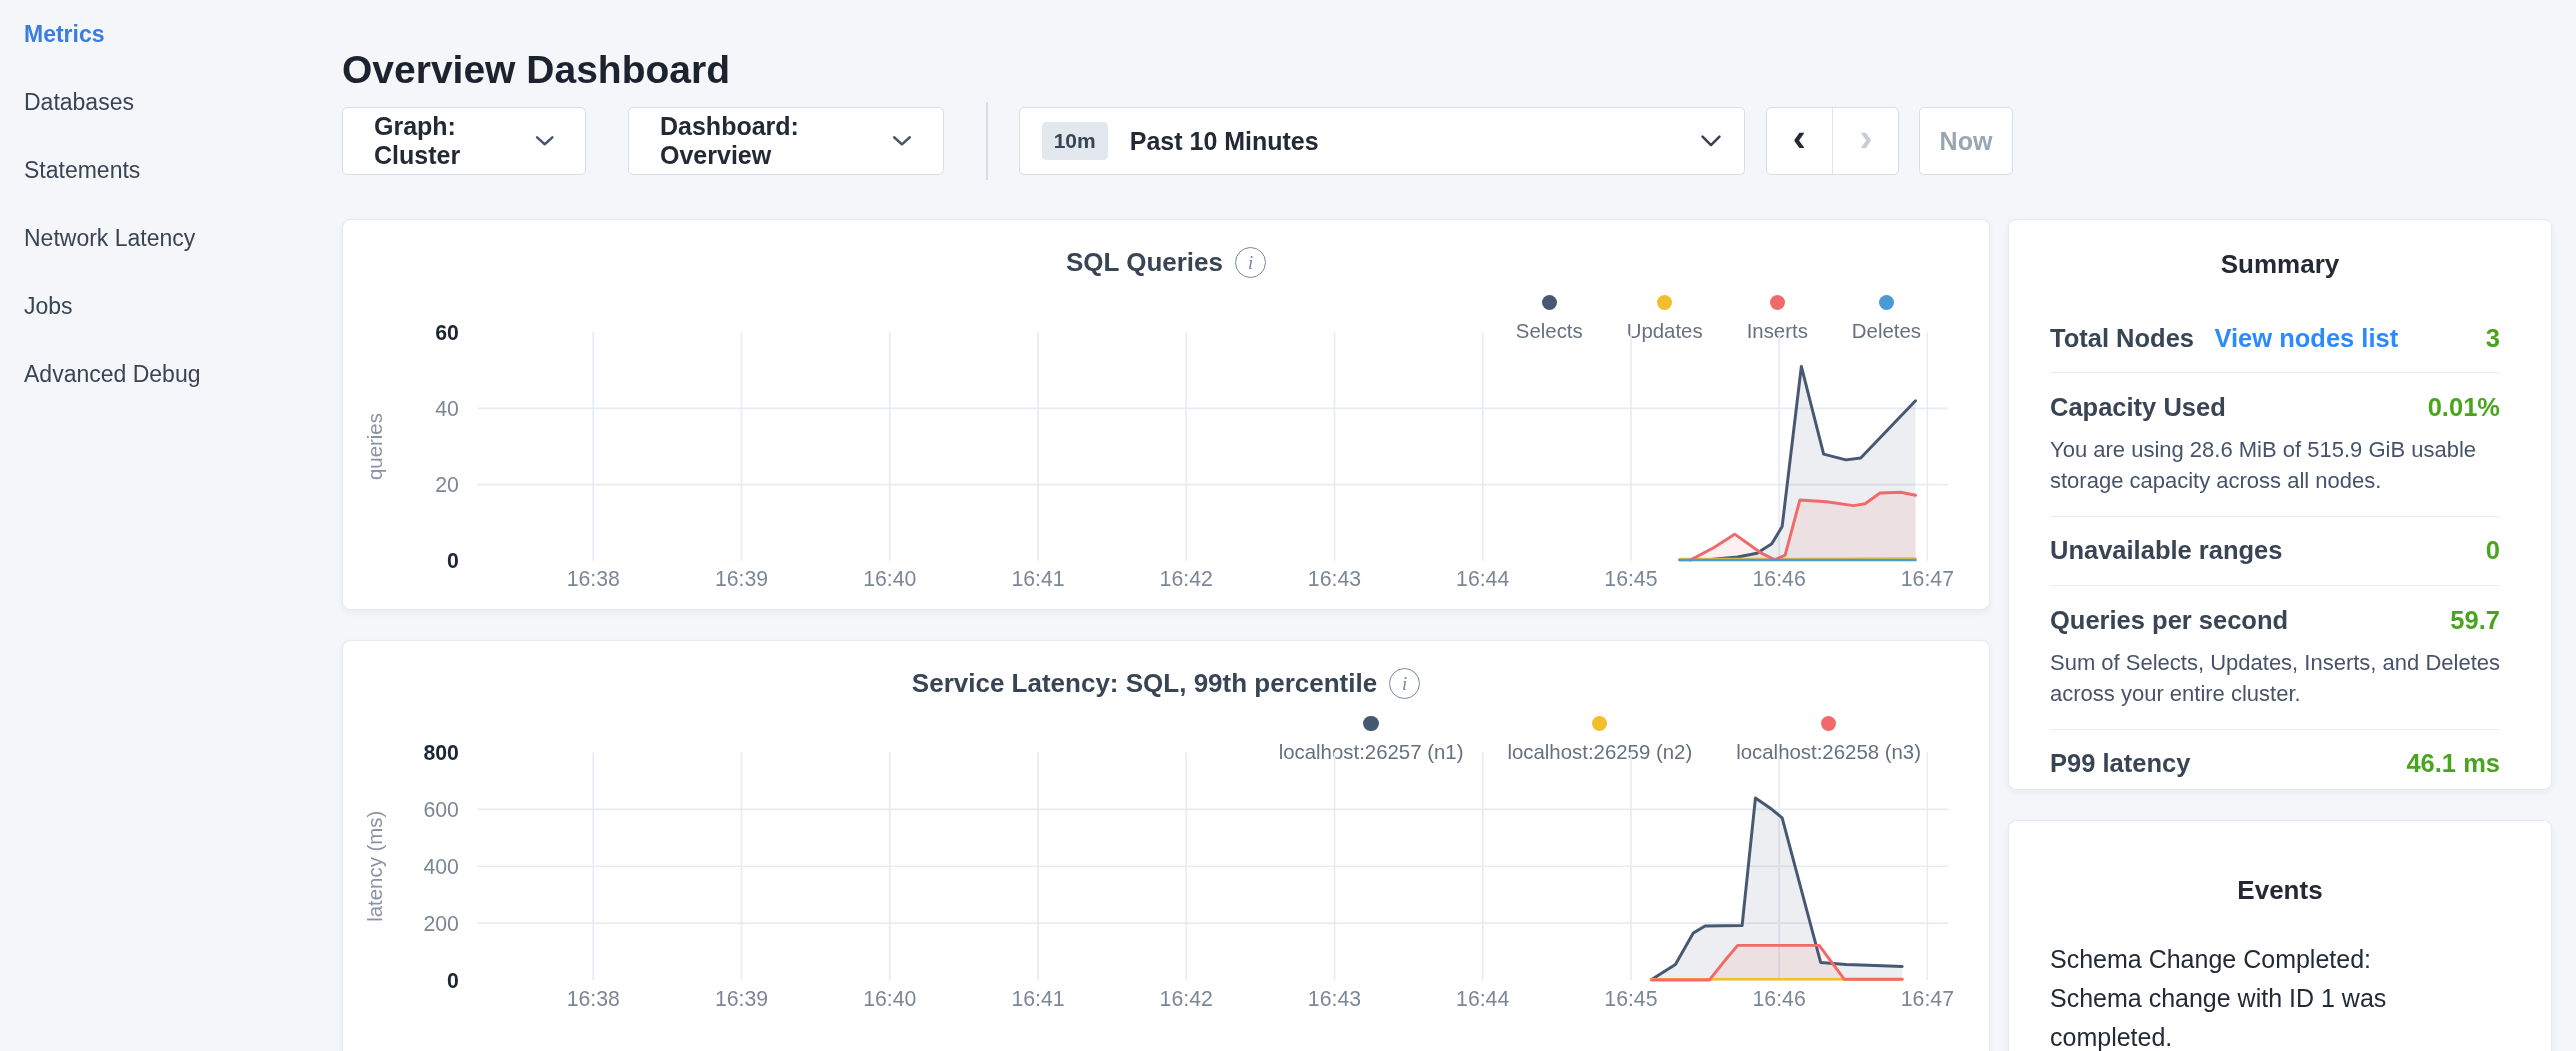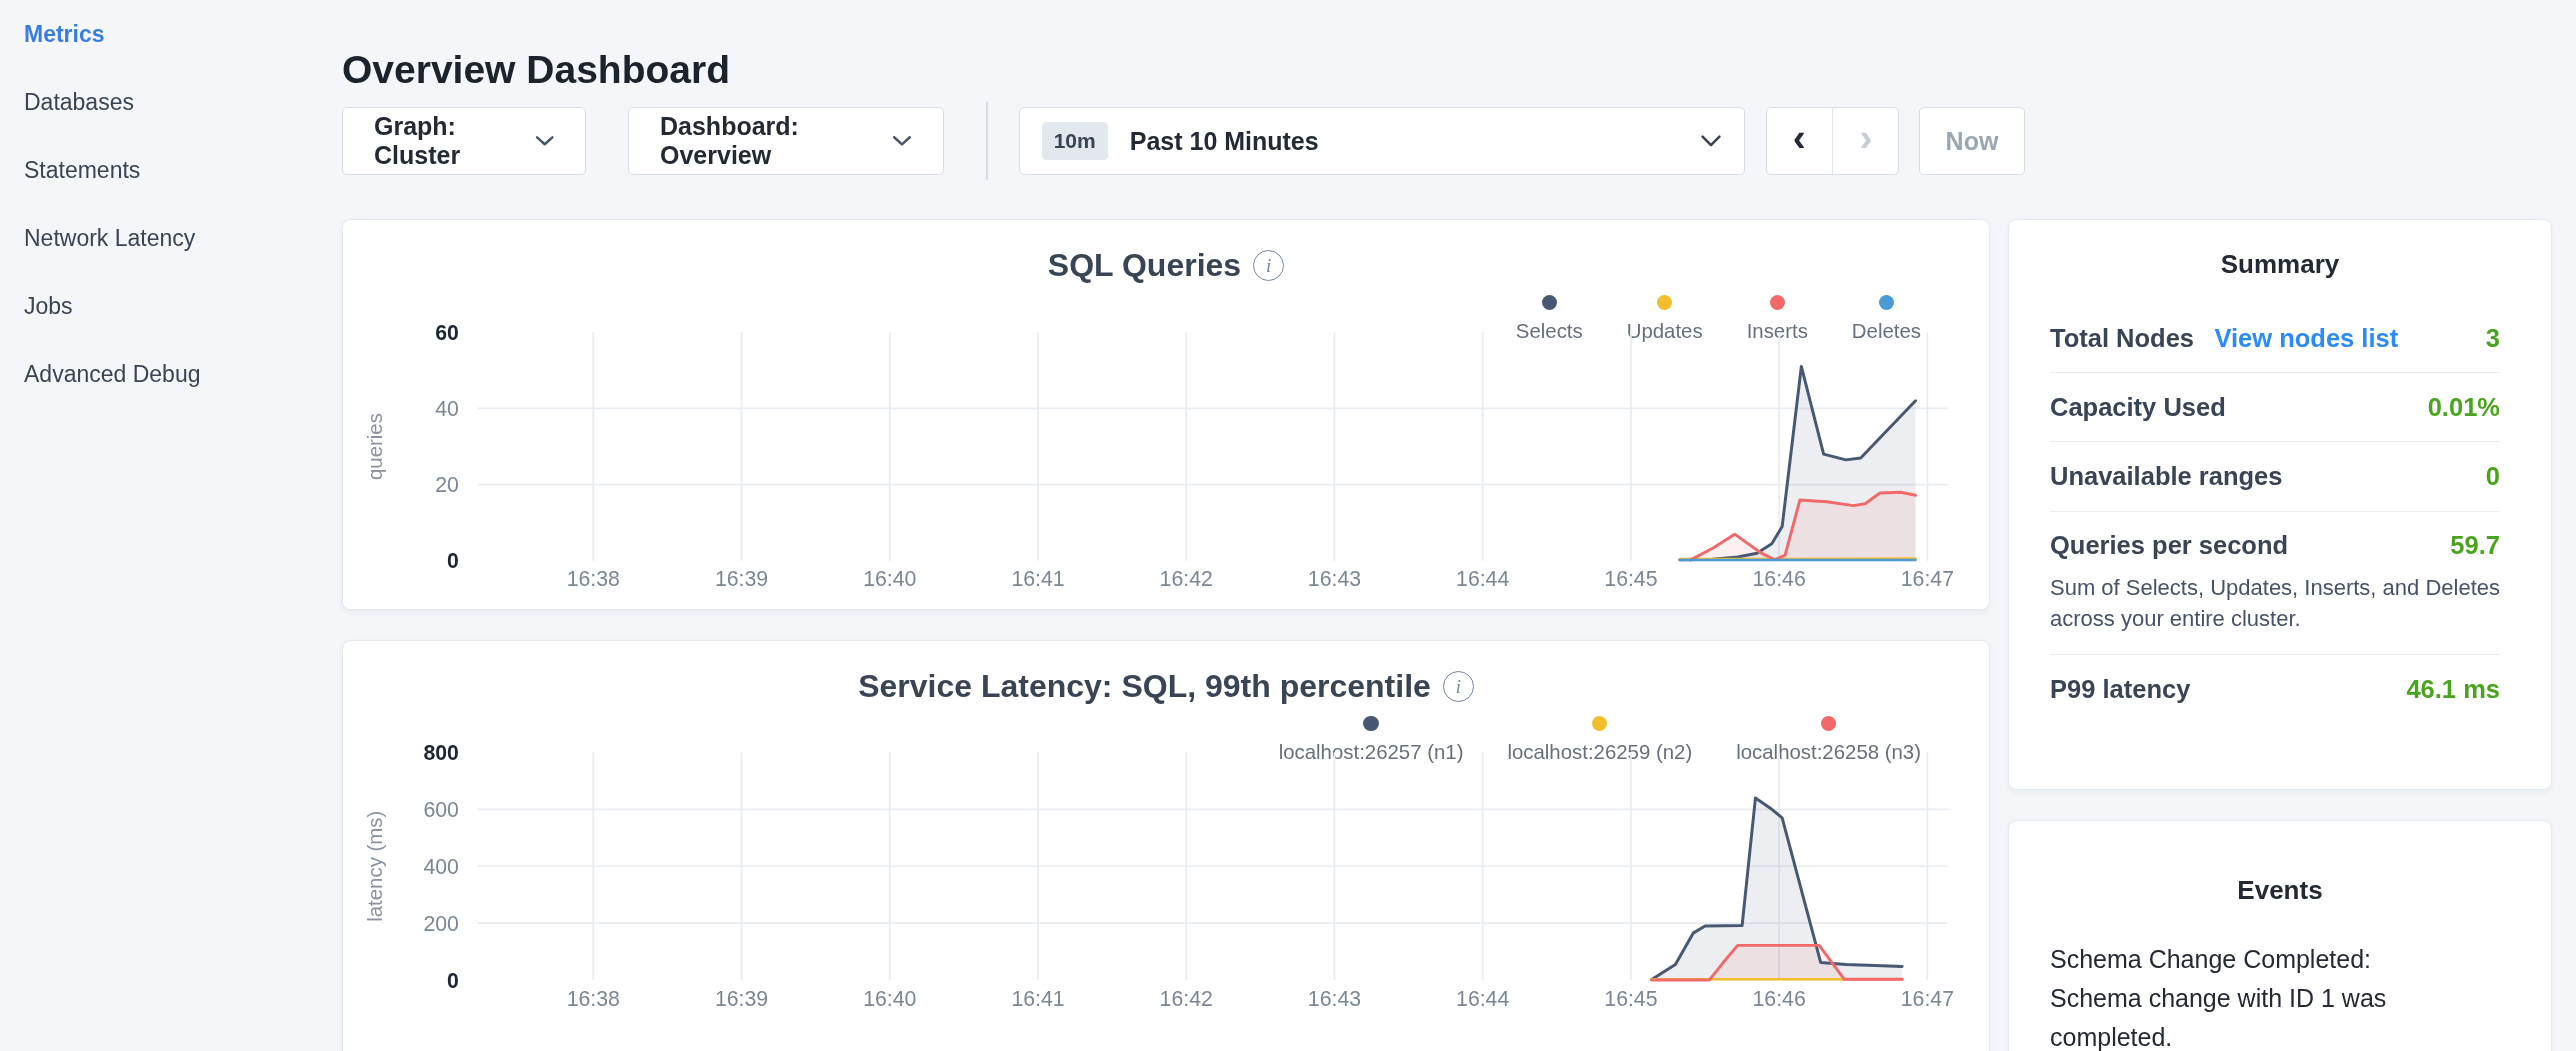--- a/index.html
+++ b/index.html
@@ -21,30 +21,30 @@
   .chev-svg{display:block;}
   .tb-sep{width:1.7px;background:#d9dee6;margin:-5.1px 0;align-self:stretch;}
   .time-select{width:726px;justify-content:flex-start;padding:0 22px;gap:22px;}
   .time-badge{background:#e3e8ee;border-radius:4.3px;padding:6.8px 12px;font-size:21px;font-weight:700;color:#394455;}
   .time-label{flex:1;text-align:left;}
   .arrow-group{display:flex;border:1.7px solid #d8dee6;border-radius:5.1px;background:#fff;overflow:hidden;}
   .arrow-btn{width:65px;display:flex;align-items:center;justify-content:center;font-size:39px;
              font-weight:700;color:#242a35;cursor:pointer;padding-bottom:5.1px;}
   .arrow-btn.disabled{color:#c7cdd6;cursor:default;}
   .arrow-div{width:1.7px;background:#e2e6ec;}
-  .now-btn{width:106px;color:#9aa6b4;}
+  .now-btn{width:94px;color:#9aa6b4;}
 
   
   .panel{position:absolute;background:#fff;border:1.7px solid #e4e9f0;border-radius:8.5px;
          box-shadow:0 2.6px 6px rgba(44,58,78,0.05);box-sizing:border-box;}
   .chart-panel-1{left:342px;top:219px;width:1648px;height:391px;}
   .chart-panel-2{left:342px;top:640px;width:1648px;height:425px;}
   .chart-head{position:absolute;left:0;top:27px;width:100%;display:flex;align-items:center;
               justify-content:center;gap:12px;}
-  .chart-title{font-size:32px;font-weight:700;color:#394455;}
+  .chart-title{font-size:26px;font-weight:700;color:#394455;}
   .info-icon{width:29px;height:29px;border:1.7px solid #7787a0;border-radius:50%;color:#7787a0;
              font-family:"Liberation Serif",serif;font-style:italic;font-size:18.7px;display:flex;
              align-items:center;justify-content:center;cursor:pointer;}
   .legend{position:absolute;right:68px;top:75px;display:flex;align-items:center;gap:44px;}
   .legend-item{display:flex;align-items:center;gap:10.2px;font-size:20.4px;color:#67707e;cursor:pointer;flex-direction:column;}
   .legend-dot{width:15.3px;height:15.3px;border-radius:50%;}
   .chart-svg-holder{position:absolute;left:0;top:0;width:100%;height:100%;}
 
   
   .summary-panel{left:2008px;top:219px;width:544px;height:571px;}
@@ -238,20 +238,21 @@
           <span class="sum-row-title">Total Nodes</span>
           <span class="sum-row-link">View nodes list</span>
           <span class="sum-row-value">3</span>
         </div>
       </div>
       <div class="sum-row">
         <div class="sum-row-head">
           <span class="sum-row-title">Capacity Used</span>
           <span class="sum-row-value">0.01%</span>
         </div>
+        <div class="sum-row-desc">You are using 28.6 MiB of 515.9 GiB usable storage capacity across all nodes.</div>
       </div>
       <div class="sum-row">
         <div class="sum-row-head">
           <span class="sum-row-title">Unavailable ranges</span>
           <span class="sum-row-value">0</span>
         </div>
       </div>
       <div class="sum-row">
         <div class="sum-row-head">
           <span class="sum-row-title">Queries per second</span>

